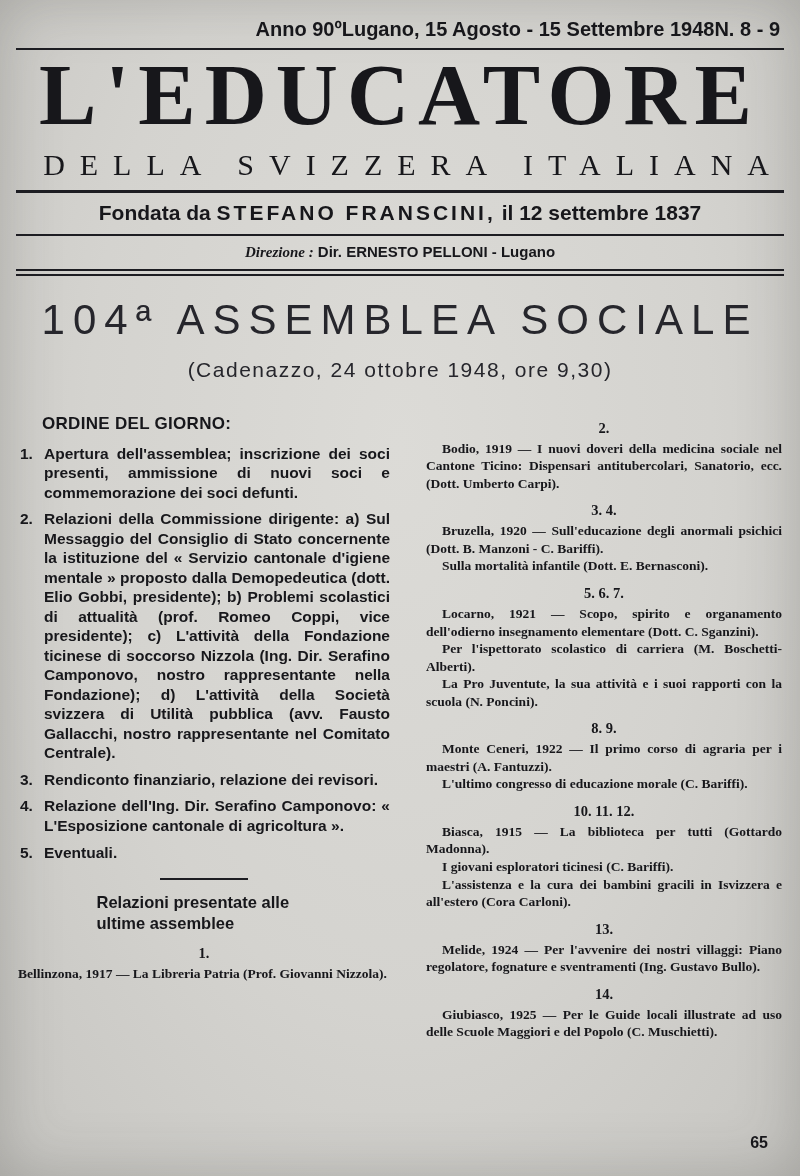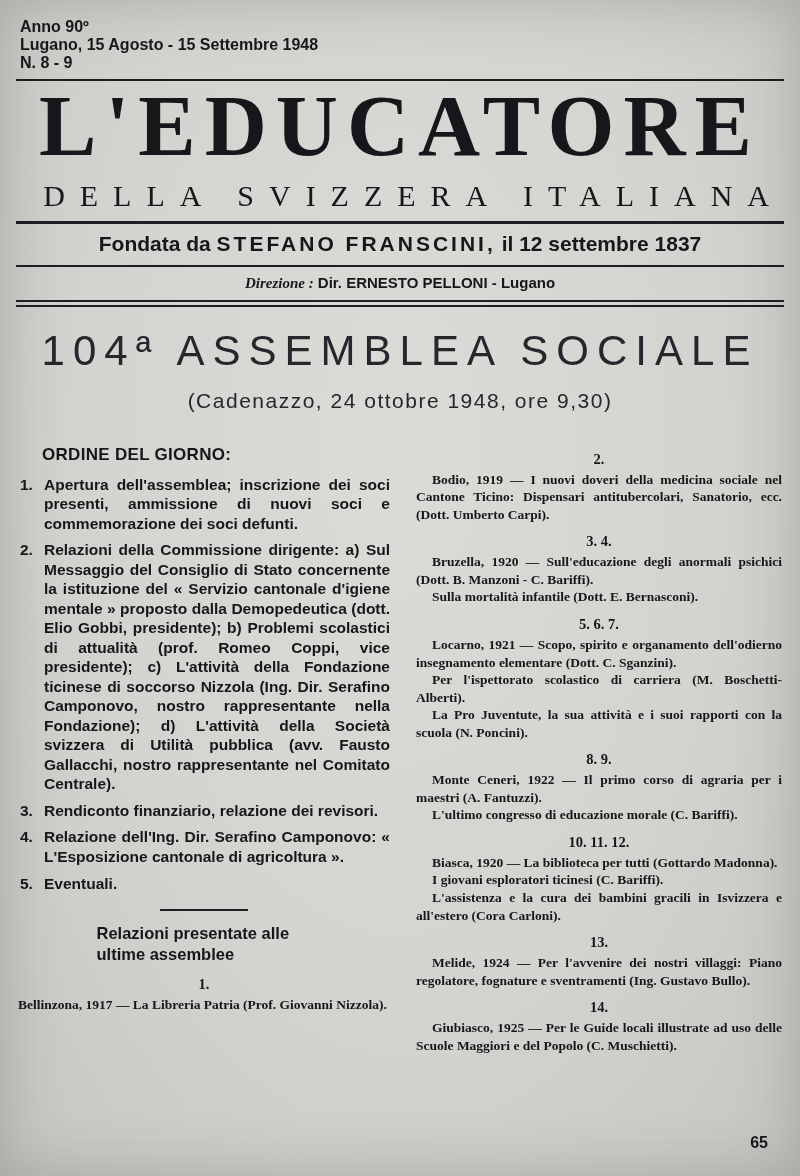--- a/index.html
+++ b/index.html
@@ -12,24 +12,23 @@
   }
   .page{
     width:800px; height:1176px;
     padding:12px 16px 0;
     position:relative;
     background: radial-gradient(ellipse at 50% 38%, #dcdbd7 0%, #d4d3cf 55%, #c6c5c1 100%);
     box-shadow: inset 0 0 60px rgba(60,60,55,.25);
   }
   
   .top-line{
-    display:flex; justify-content:space-between; align-items:baseline;
-    font-family:"Liberation Sans", sans-serif; font-weight:bold; font-size:16px;
+    display:flex; justify-content:flex-end; align-items:baseline;
+    font-family:"Liberation Sans", sans-serif; font-weight:bold; font-size:20px;
     padding:6px 4px 7px;
-    flex-direction:column;
   }
   .rule2{ border-top:2px solid #1d1d22; }
   .rule3{ border-top:3px solid #1d1d22; }
   
   .masthead{
     font-family:"Liberation Serif", serif; font-weight:bold;
     font-size:86px; line-height:1.02; letter-spacing:9px;
     text-align:center; margin-top:2px;
   }
   .masthead-sub{
@@ -57,21 +56,21 @@
     text-align:center; font-family:"Liberation Sans", sans-serif;
     font-weight:400; font-size:42px; letter-spacing:8px; color:#26262c;
     margin-top:20px;
   }
   .assembly-sub{
     text-align:center; font-family:"Liberation Sans", sans-serif;
     font-size:21px; letter-spacing:1.5px; color:#26262c;
     margin:14px 0 24px;
   }
   
-  .columns{ display:flex; gap:26px; padding:4px 2px 0; }
+  .columns{ display:flex; gap:36px; padding:4px 2px 0; }
   .col-left{ flex:0 0 372px; }
   .col-right{ flex:1; min-width:0; }
   .agenda-heading{
     font-family:"Liberation Sans", sans-serif; font-weight:bold;
     font-size:17px; margin:4px 0 10px 24px; letter-spacing:.3px;
   }
   .agenda-item{
     font-family:"Liberation Sans", sans-serif; font-weight:bold;
     font-size:15.5px; line-height:1.26; text-align:justify;
     padding-left:26px; margin-bottom:7px; position:relative;
@@ -184,21 +183,21 @@
       </div>
 
       <div class="entry">
         <div class="entry-num">8. 9.</div>
         <p class="entry-par">Monte Ceneri, 1922 — Il primo corso di agraria per i maestri (A. Fantuzzi).</p>
         <p class="entry-par">L'ultimo congresso di educazione morale (C. Bariffi).</p>
       </div>
 
       <div class="entry">
         <div class="entry-num">10. 11. 12.</div>
-        <p class="entry-par">Biasca, 1920 — La biblioteca per tutti (Gottardo Madonna).</p>
+        <p class="entry-par">Biasca, 1915 — La biblioteca per tutti (Gottardo Madonna).</p>
         <p class="entry-par">I giovani esploratori ticinesi (C. Bariffi).</p>
         <p class="entry-par">L'assistenza e la cura dei bambini gracili in Isvizzera e all'estero (Cora Carloni).</p>
       </div>
 
       <div class="entry">
         <div class="entry-num">13.</div>
         <p class="entry-par">Melide, 1924 — Per l'avvenire dei nostri villaggi: Piano regolatore, fognature e sventramenti (Ing. Gustavo Bullo).</p>
       </div>
 
       <div class="entry">

